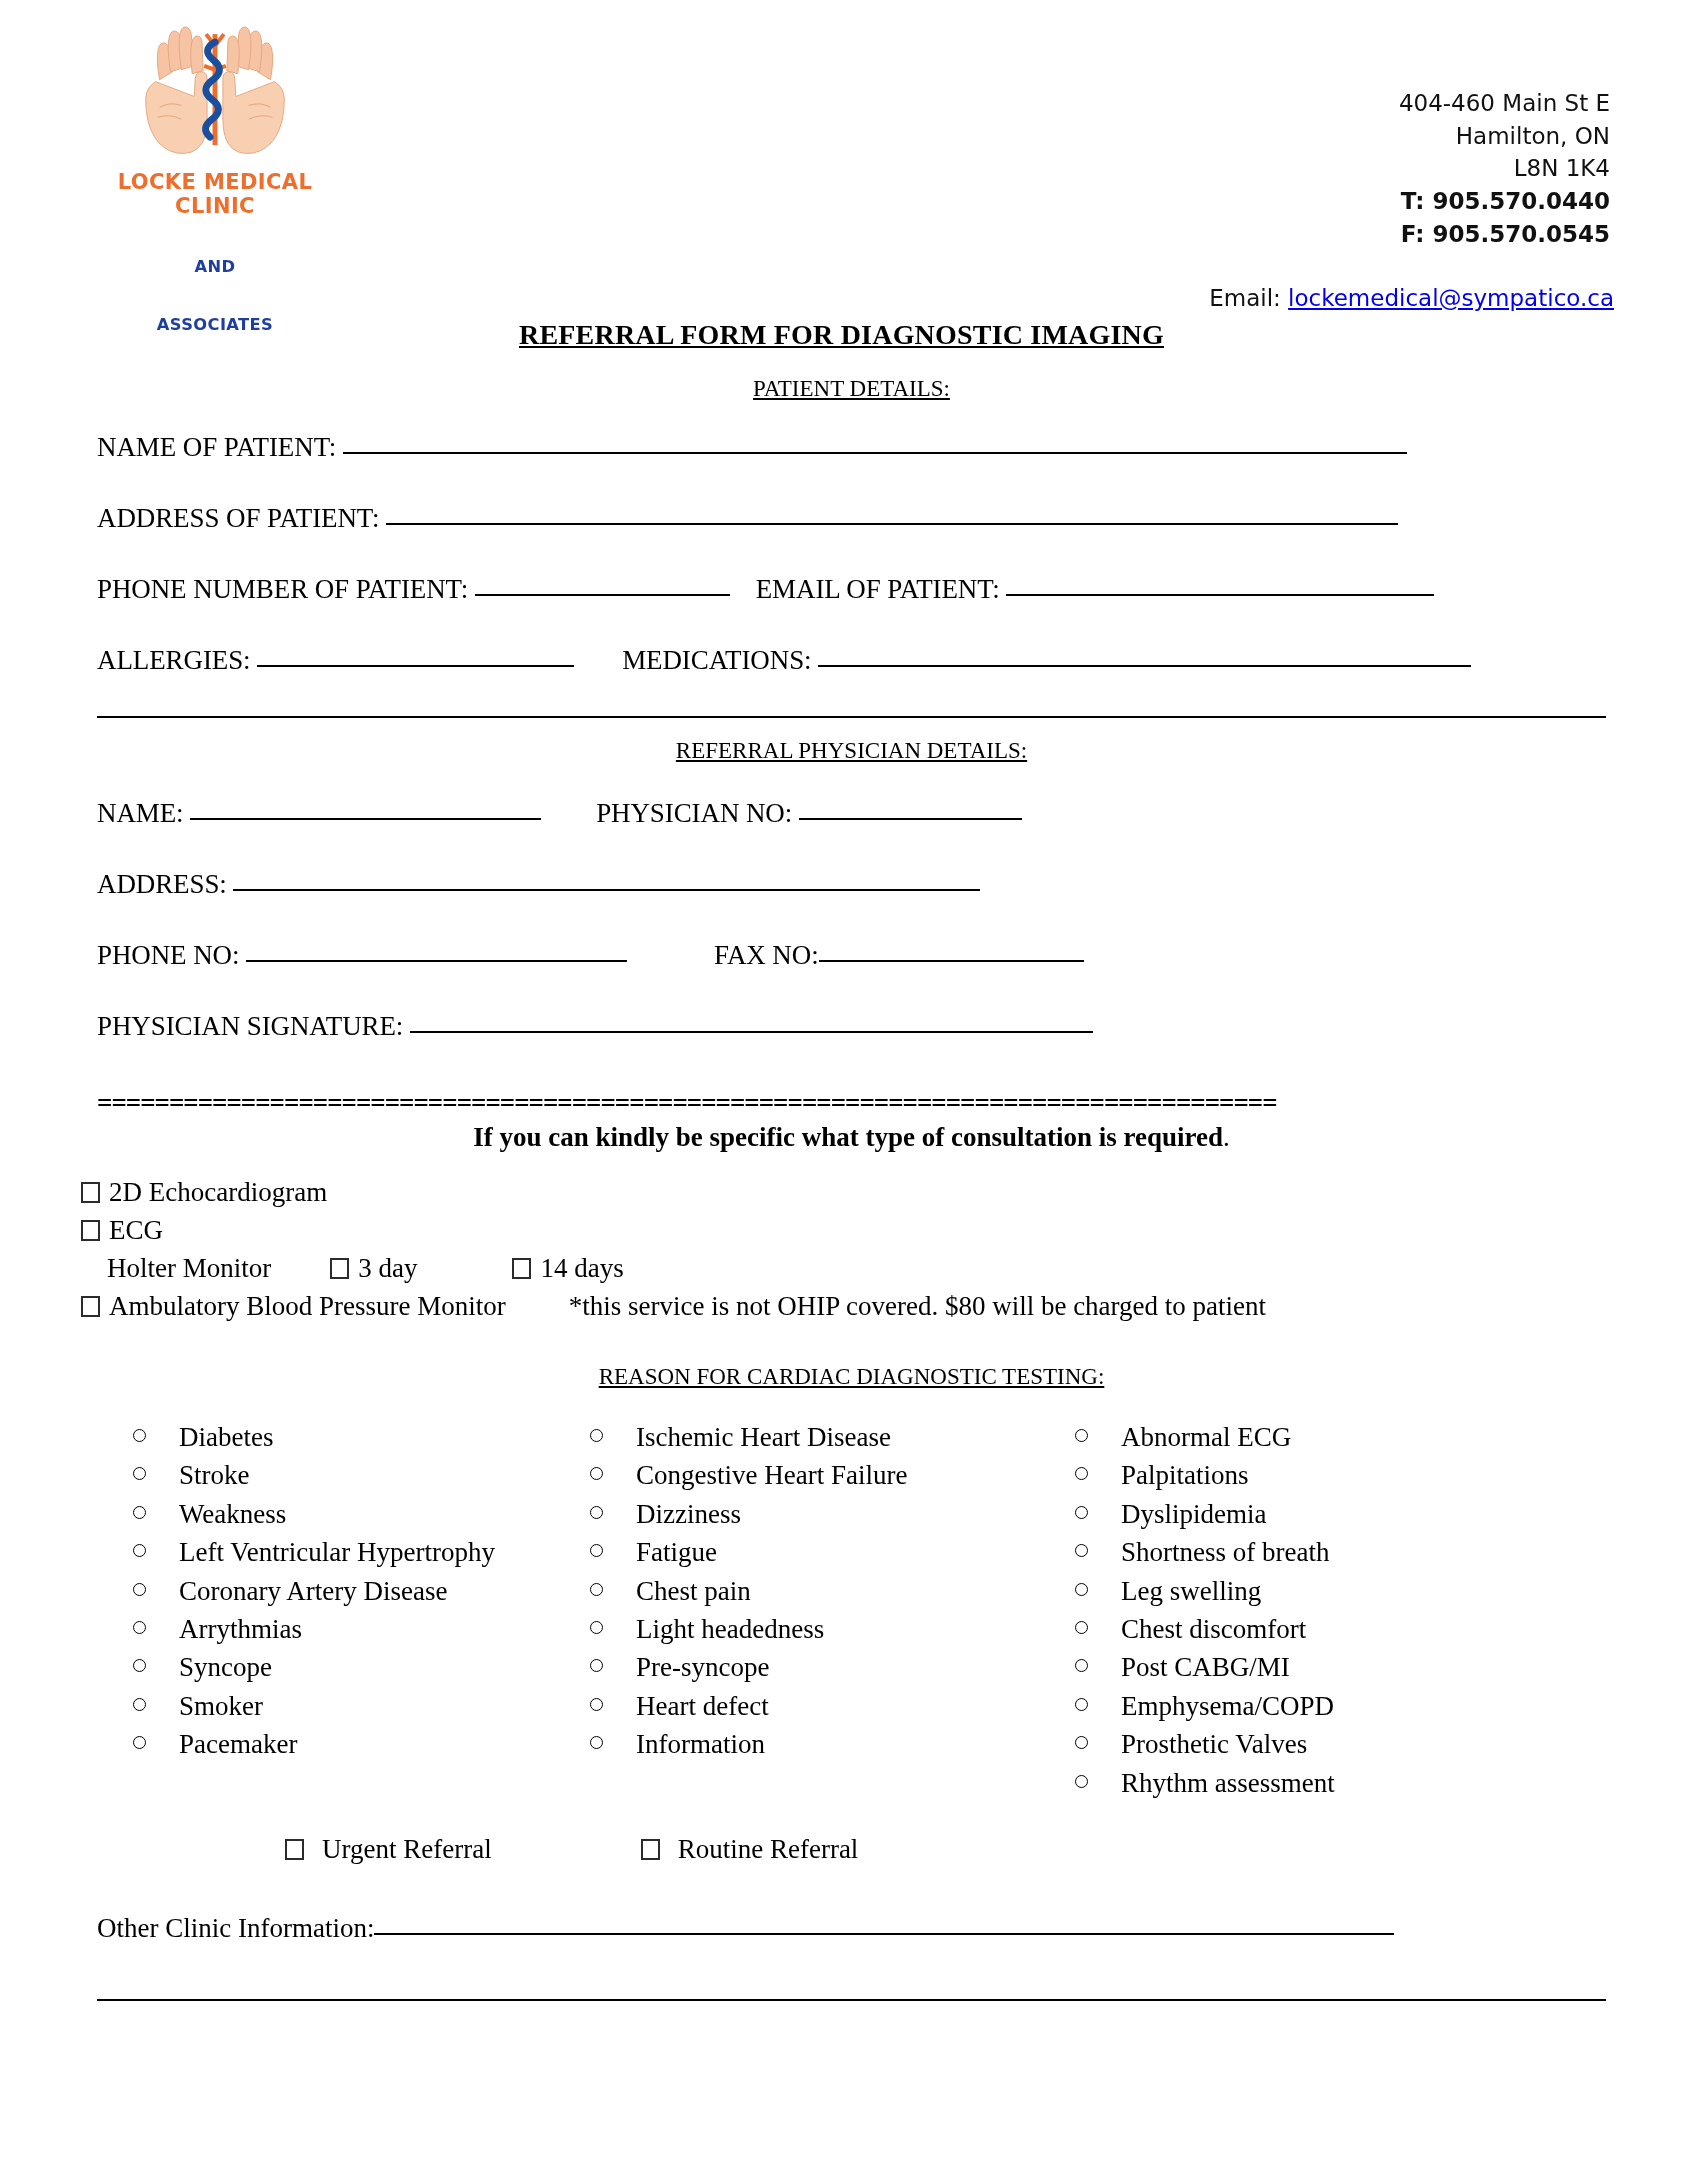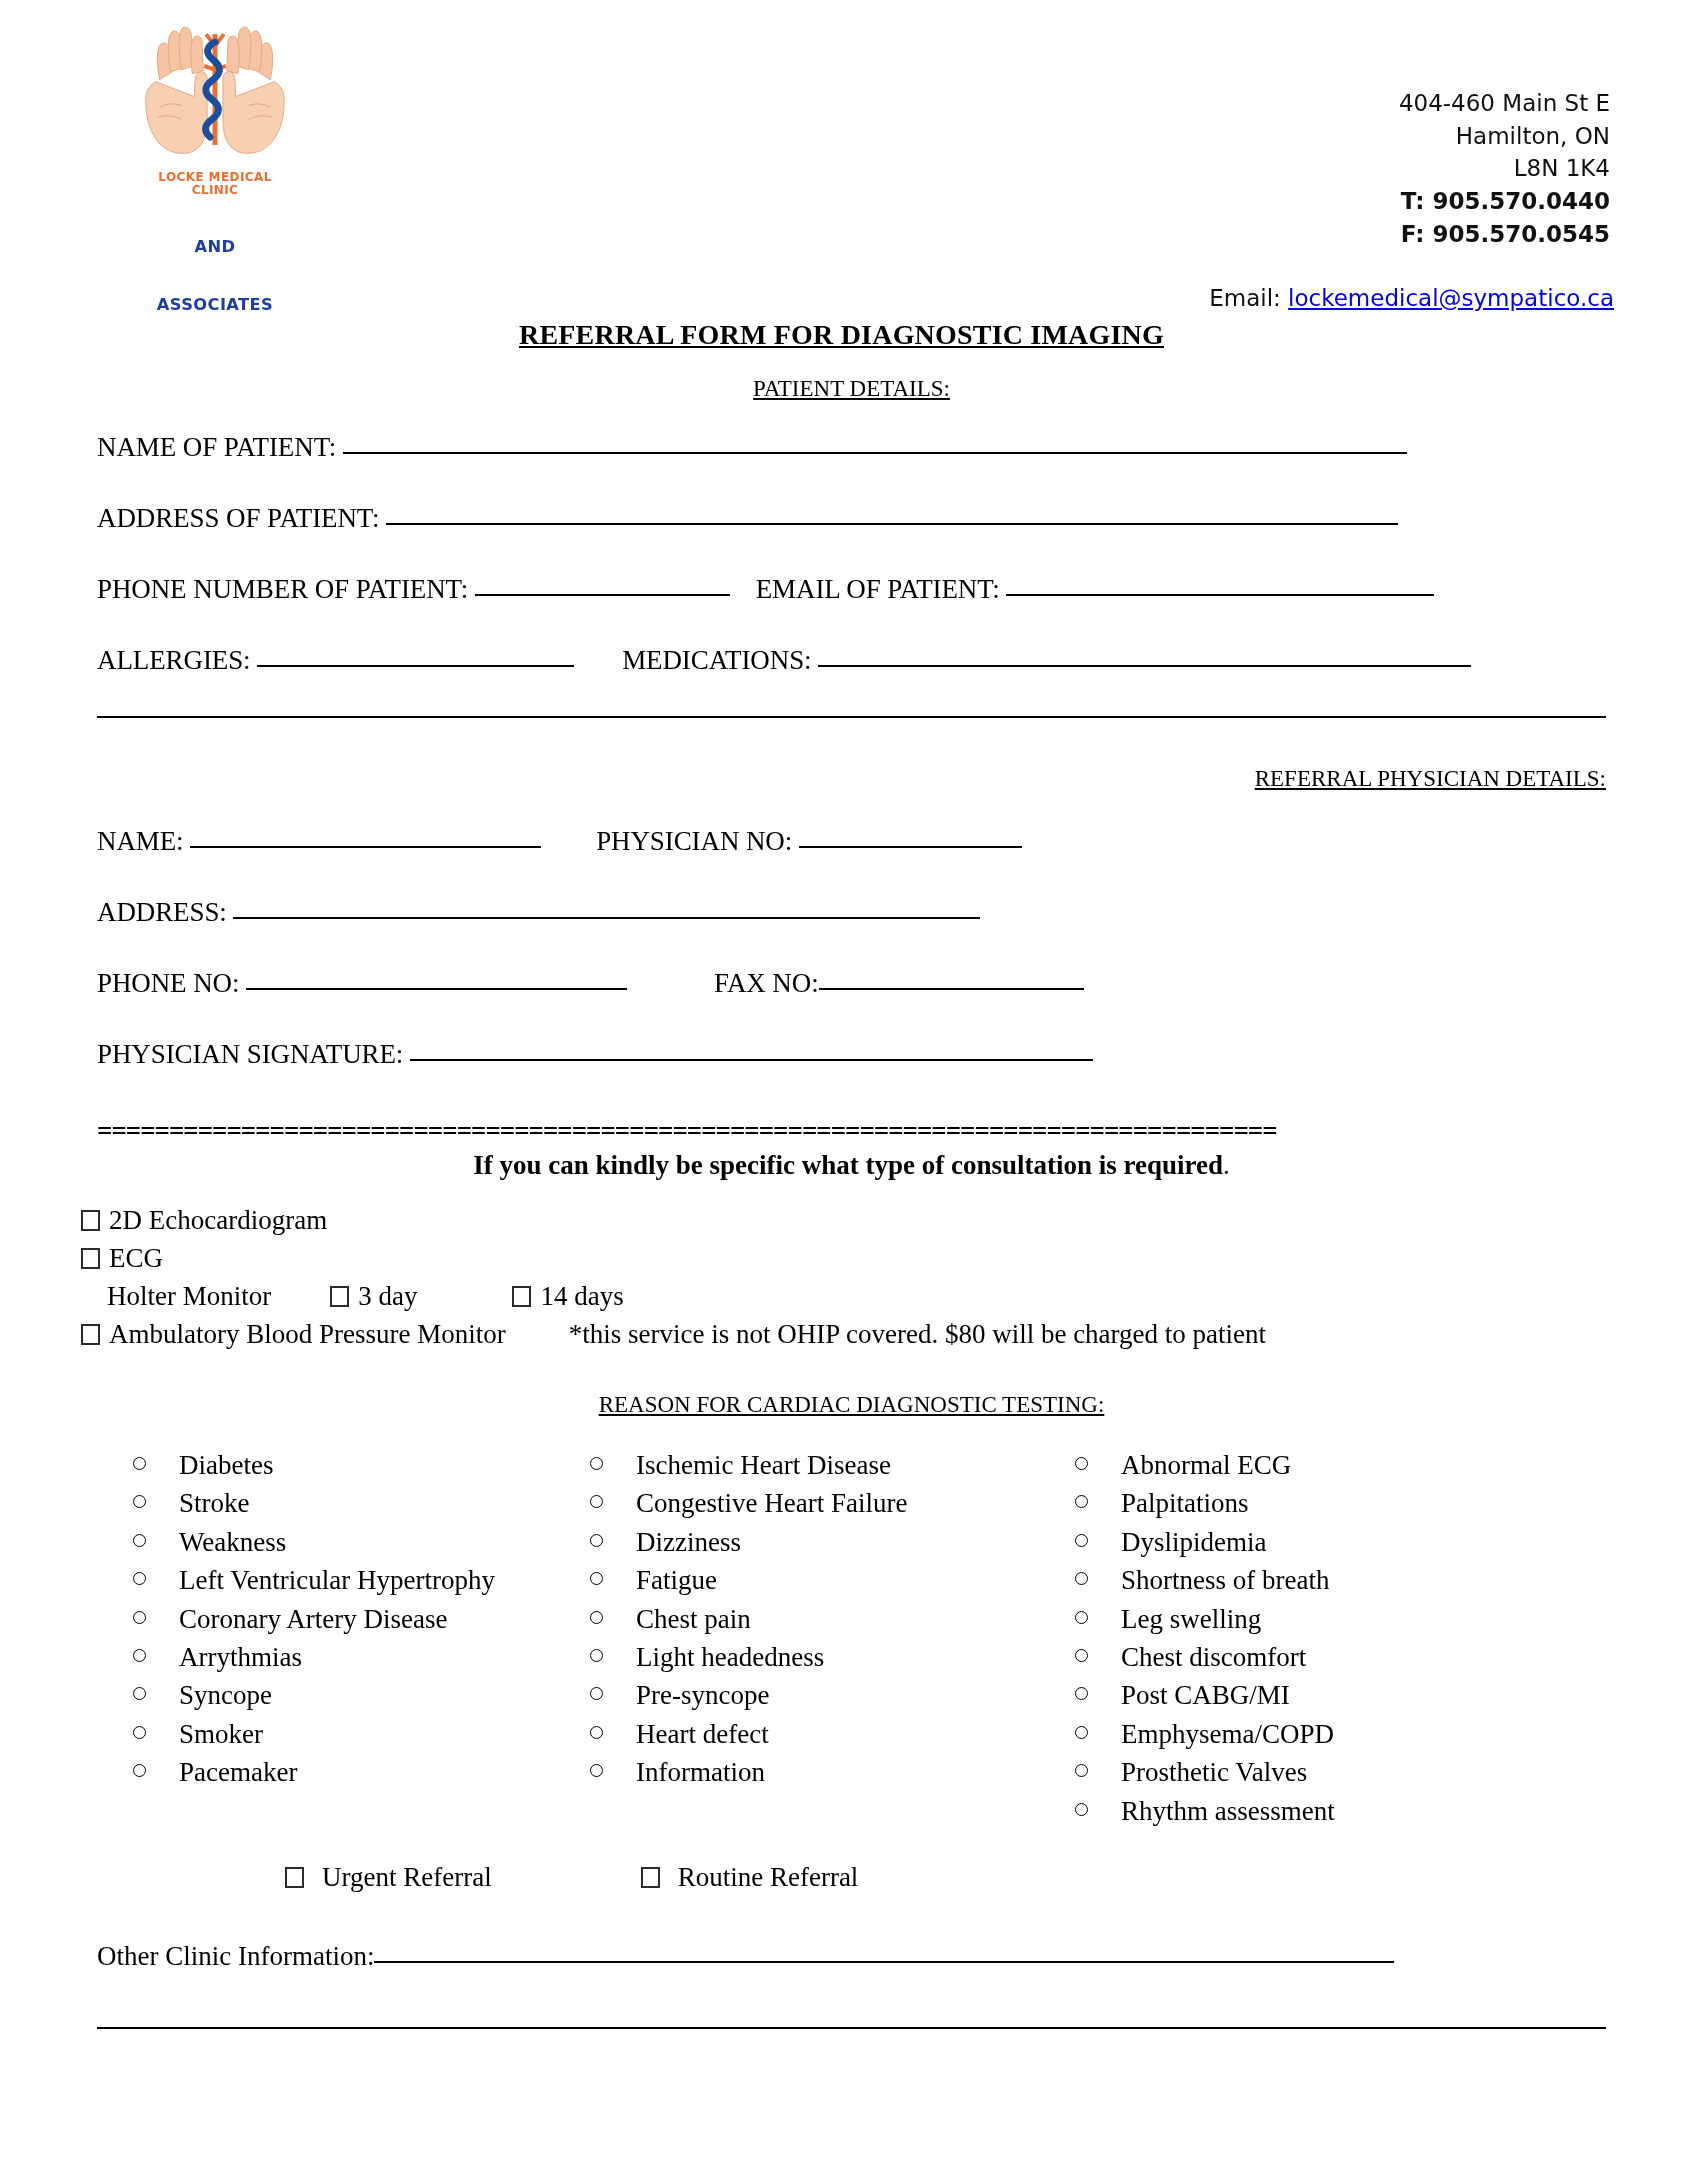--- a/index.html
+++ b/index.html
@@ -42,21 +42,21 @@
     display: block;
   }
   .logo-text-1, .logo-text-2, .logo-text-3, .logo-text-4 {
     font-family: "DejaVu Sans", sans-serif;
     font-weight: bold;
     letter-spacing: 0.4px;
     line-height: 1.12;
   }
   .logo-text-1, .logo-text-2 {
     color: #ee6f2d;
-    font-size: 12px;
+    font-size: 21px;
   }
   .logo-text-3, .logo-text-4 {
     color: #1f3f9e;
     font-size: 16.3px;
     margin-top: 40px;
   }
 
   .clinic-address {
     position: absolute;
     right: 73px;
@@ -127,21 +127,21 @@
     height: 20px;
   }
 
   .rule-full {
     border: 0;
     border-top: 2px solid #000;
     margin: 18px 0 0 0;
     width: 100%;
   }
 
-  .phys-head { margin-top: 48px; margin-bottom: 34px; text-align: right; }
+  .phys-head { margin-top: 20px; margin-bottom: 34px; }
 
   .eq-divider {
     font-size: 27px;
     letter-spacing: -1px;
     font-weight: bold;
     overflow: hidden;
     white-space: nowrap;
     height: 30px;
     line-height: 30px;
     margin-top: 48px;

